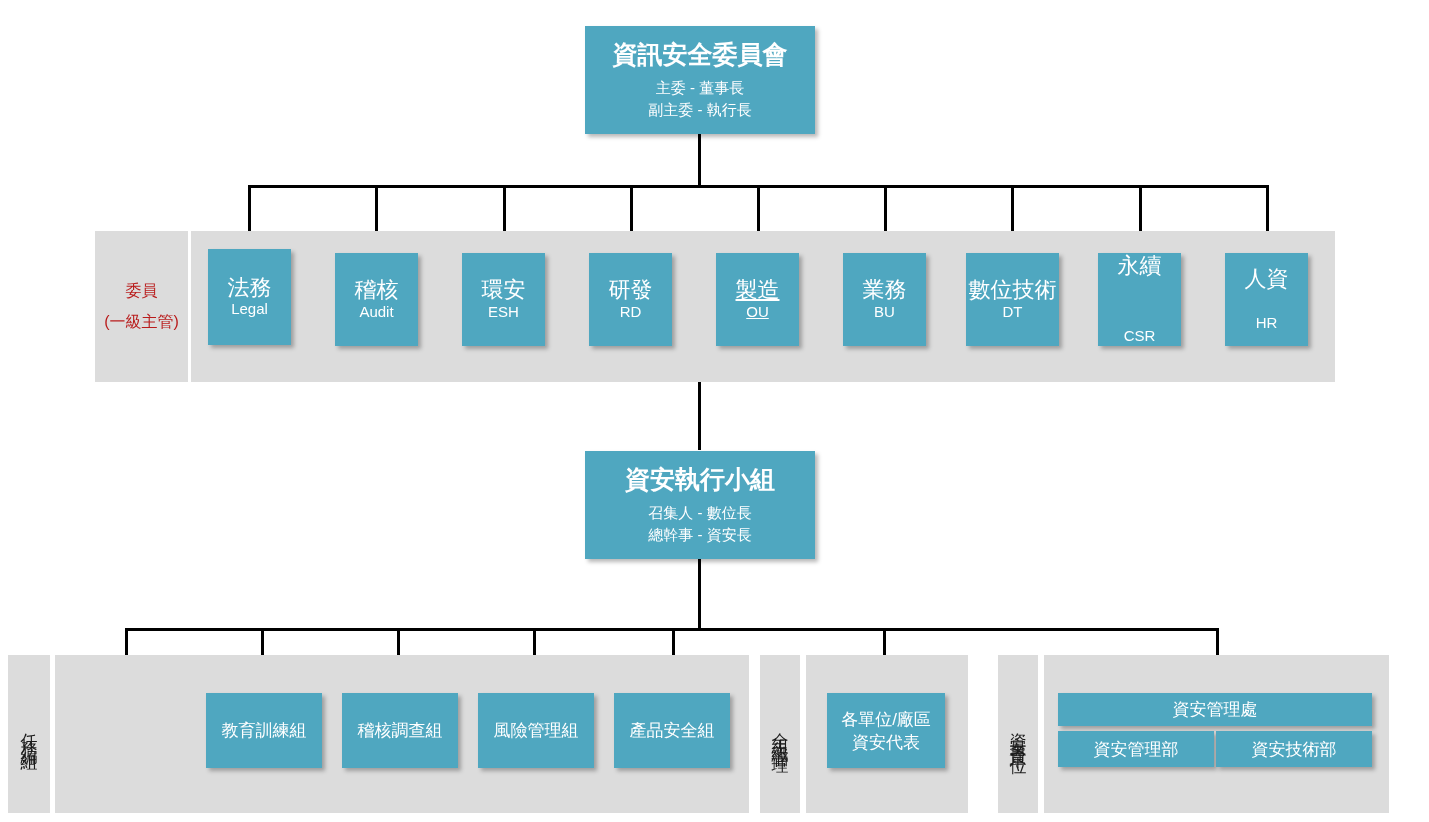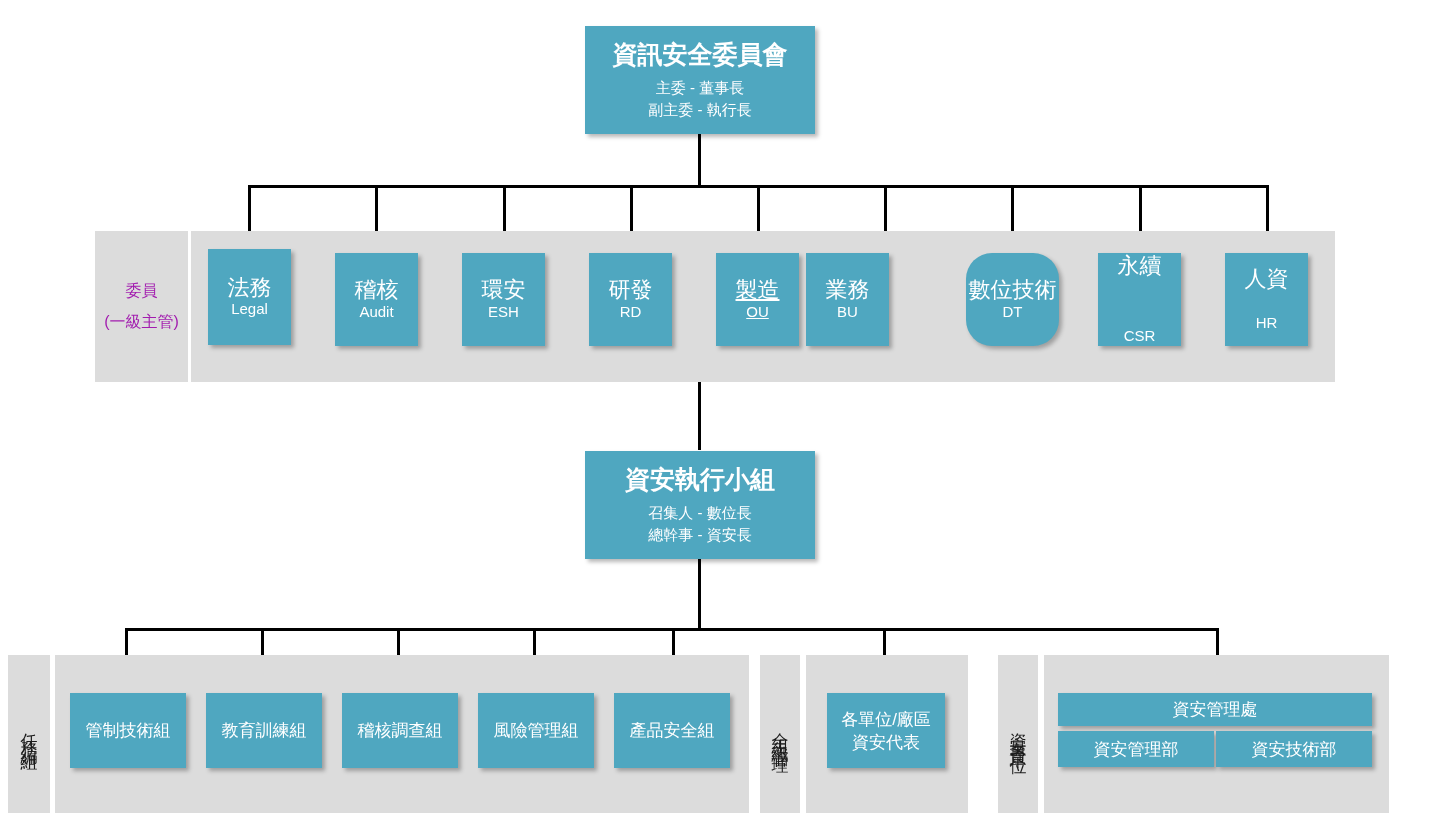--- a/index.html
+++ b/index.html
@@ -13,21 +13,21 @@
 
   
   .band{position:absolute;background:#dcdcdc;}
   .vlabel{
     position:absolute;background:#dcdcdc;color:#1a1a1a;
     display:flex;align-items:center;justify-content:center;
     writing-mode:vertical-rl;text-orientation:upright;
     font-size:17px;letter-spacing:7px;line-height:1;
   }
   .hlabel{
-    position:absolute;background:#dcdcdc;color:#a21caf;
+    position:absolute;background:#dcdcdc;color:#b91c1c;
     display:flex;flex-direction:column;align-items:center;justify-content:center;
     font-size:16px;line-height:1.9;
   }
   .box{
     position:absolute;background:#4fa7c0;color:#ffffff;
     display:flex;flex-direction:column;align-items:center;justify-content:center;
     box-shadow:3px 3px 4px rgba(0,0,0,0.28);
     text-align:center;box-sizing:border-box;
   }
   .box .t1{font-size:22px;line-height:1.15;}
@@ -84,25 +84,25 @@
     <div class="t2">ESH</div>
   </div>
   <div class="box" style="left:589px;top:253px;width:83px;height:93px;">
     <div class="t1">研發</div>
     <div class="t2">RD</div>
   </div>
   <div class="box" style="left:716px;top:253px;width:83px;height:93px;text-decoration:underline;">
     <div class="t1">製造</div>
     <div class="t2">OU</div>
   </div>
-  <div class="box" style="left:806px;top:253px;width:83px;height:93px;text-align:center;">
+  <div class="box" style="left:843px;top:253px;width:83px;height:93px;text-align:center;">
     <div class="t1">業務</div>
     <div class="t2">BU</div>
   </div>
-  <div class="box" style="left:966px;top:253px;width:93px;height:93px;border-radius:26px;">
+  <div class="box" style="left:966px;top:253px;width:93px;height:93px;">
     <div class="t1">數位技術</div>
     <div class="t2">DT</div>
   </div>
   <div class="box" style="left:1098px;top:253px;width:83px;height:93px;gap:48px;">
     <div class="t1">永續</div>
     <div class="t2">CSR</div>
   </div>
   <div class="box" style="left:1225px;top:253px;width:83px;height:93px;gap:22px;">
     <div class="t1">人資</div>
     <div class="t2">HR</div>
@@ -123,23 +123,20 @@
   <div class="line vline" style="left:261px;top:628px;height:65px;"></div>
   <div class="line vline" style="left:397px;top:628px;height:65px;"></div>
   <div class="line vline" style="left:533px;top:628px;height:65px;"></div>
   <div class="line vline" style="left:672px;top:628px;height:65px;"></div>
   <div class="line vline" style="left:883px;top:628px;height:65px;"></div>
   <div class="line vline" style="left:1216px;top:628px;height:65px;"></div>
 
   <div class="vlabel" style="left:8px;top:655px;width:42px;height:158px;">任務編組</div>
   <div class="band" style="left:55px;top:655px;width:694px;height:158px;"></div>
 
-  <div class="box small-box" style="left:70px;top:693px;width:116px;height:75px;">
-    <div>管制技術組</div>
-  </div>
   <div class="box small-box" style="left:206px;top:693px;width:116px;height:75px;">
     <div>教育訓練組</div>
   </div>
   <div class="box small-box" style="left:478px;top:693px;width:116px;height:75px;">
     <div>風險管理組</div>
   </div>
   <div class="box small-box" style="left:342px;top:693px;width:116px;height:75px;">
     <div>稽核調查組</div>
   </div>
   <div class="box small-box" style="left:614px;top:693px;width:116px;height:75px;">

